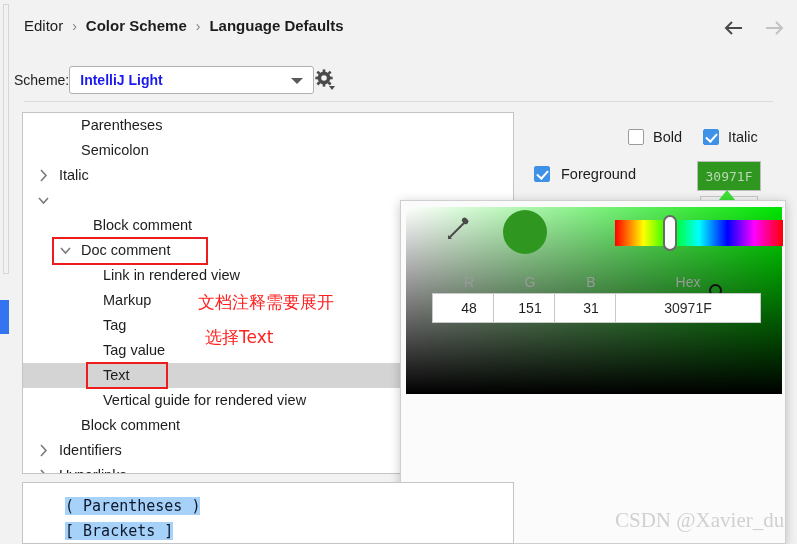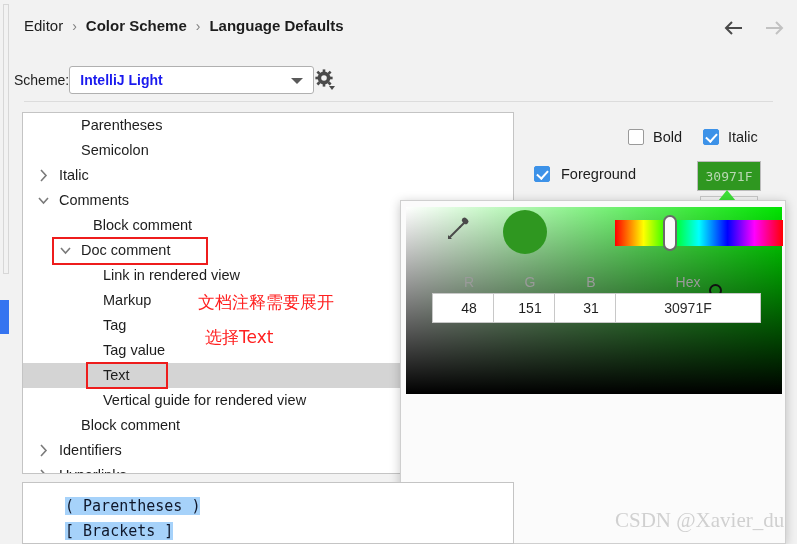--- a/index.html
+++ b/index.html
@@ -186,21 +186,20 @@
       <div class="tree-row">
         <span class="twisty" style="left: 14px;"><svg width="13" height="25" viewBox="0 0 13 25">
             <polyline points="4,7 9,12.5 4,18" fill="none" stroke="#7a7a7a" stroke-width="1.6"></polyline>
           </svg></span>
         <span class="tree-label" style="left: 36px;">Italic</span>
       </div>
       <div class="tree-row">
         <span class="twisty" style="left: 14px;"><svg width="13" height="25" viewBox="0 0 13 25">
             <polyline points="2,10 6.5,15 11,10" fill="none" stroke="#7a7a7a" stroke-width="1.6"></polyline>
           </svg></span>
-        <span class="tree-label" style="left: 36px;">Comments</span>
       </div>
       <div class="tree-row">
         <span class="tree-label" style="left: 70px;">Block comment</span>
       </div>
       <div class="tree-row">
         <span class="twisty" style="left: 36px;"><svg width="13" height="25" viewBox="0 0 13 25">
             <polyline points="2,10 6.5,15 11,10" fill="none" stroke="#7a7a7a" stroke-width="1.6"></polyline>
           </svg></span>
         <span class="tree-label" style="left: 58px;">Doc comment</span>
       </div>

